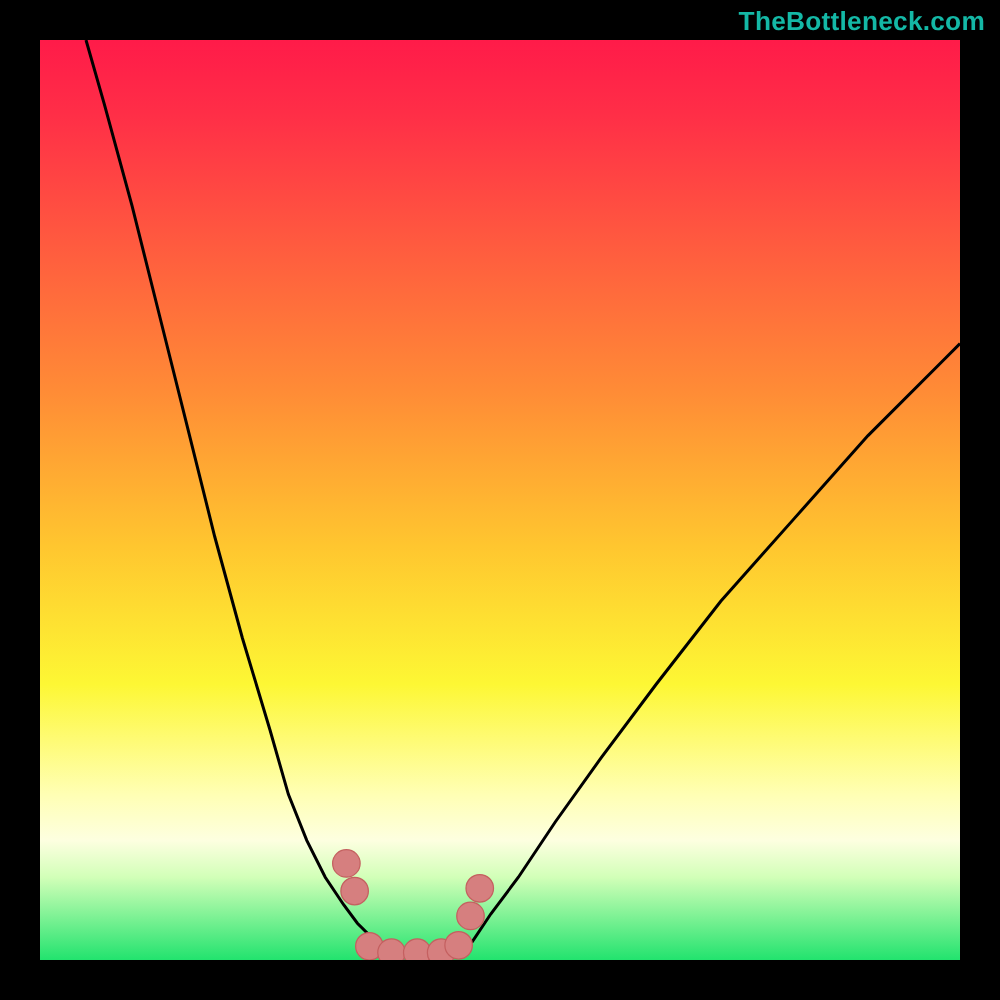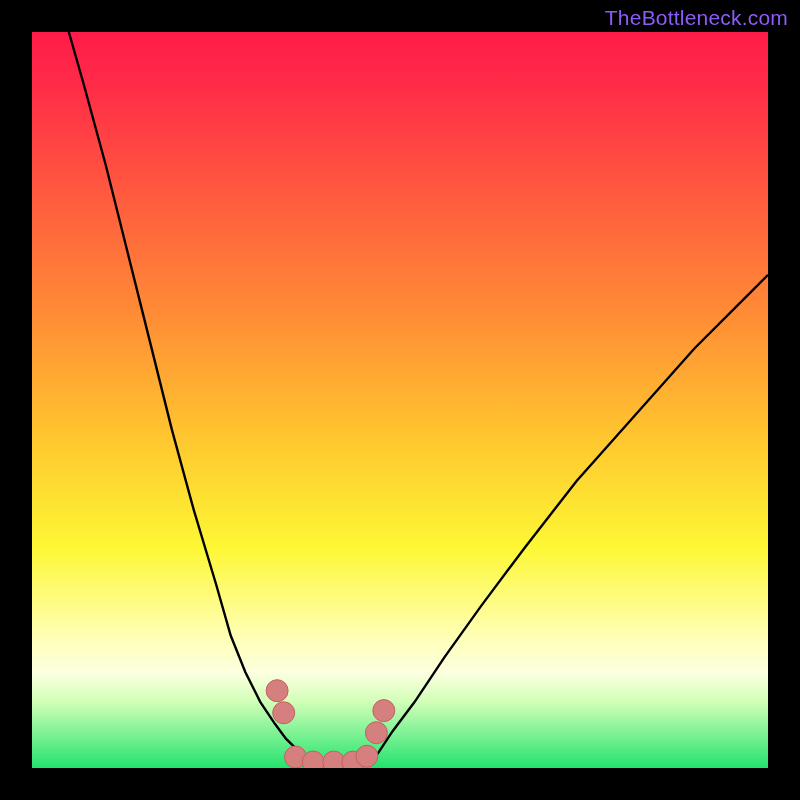--- a/index.html
+++ b/index.html
@@ -46,23 +46,23 @@
     );
   }
   .svg-layer {
     position: absolute;
     inset: 0;
   }
   .watermark {
     position: absolute;
     top: 6px;
     right: 12px;
-    color: #8b5cf6;
+    color: #14b8a6;
     font-size: 21px;
-    font-weight: 400;
+    font-weight: 700;
     letter-spacing: 0.2px;
     user-select: none;
   }
 </style>
 </head>
 <body>
 
 <div class="frame">
   <div class="watermark">TheBottleneck.com</div>
 

